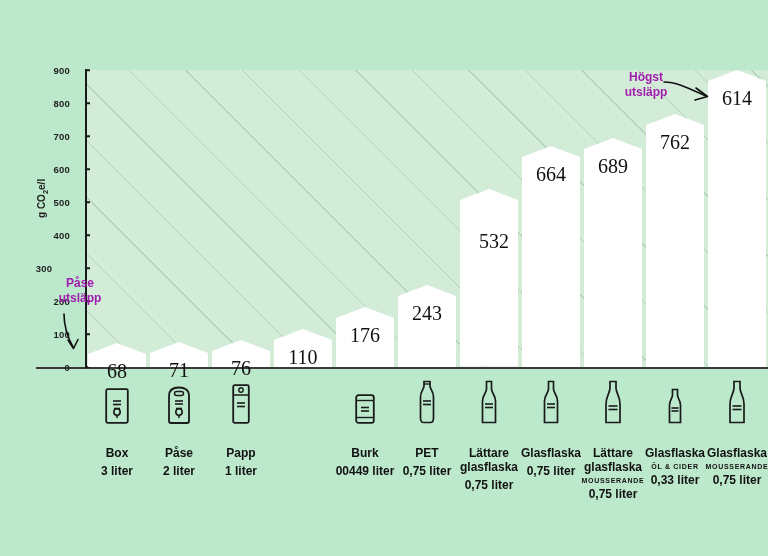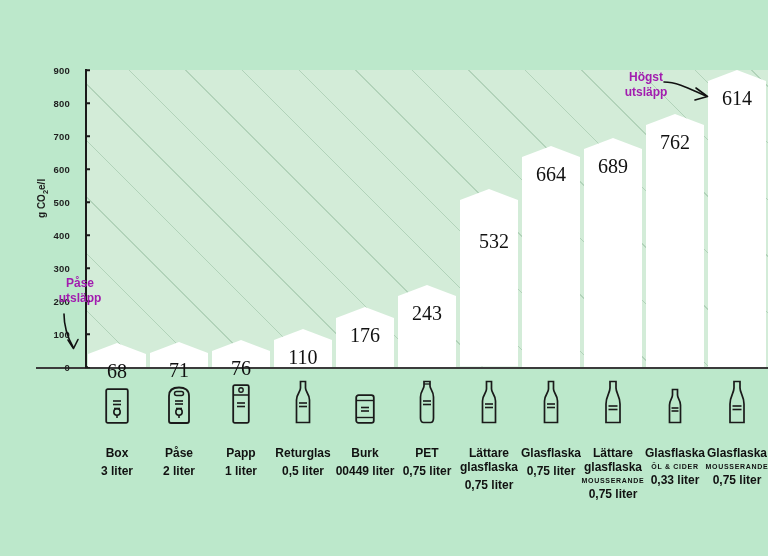--- a/index.html
+++ b/index.html
@@ -134,21 +134,21 @@
       <div class="ytick" style="top: 103px; left: 18px;">800</div>
       <div class="ytick-mark" style="top: 103px;"></div>
       <div class="ytick" style="top: 136px; left: 18px;">700</div>
       <div class="ytick-mark" style="top: 136px;"></div>
       <div class="ytick" style="top: 169px; left: 18px;">600</div>
       <div class="ytick-mark" style="top: 169px;"></div>
       <div class="ytick" style="top: 202px; left: 18px;">500</div>
       <div class="ytick-mark" style="top: 202px;"></div>
       <div class="ytick" style="top: 235px; left: 18px;">400</div>
       <div class="ytick-mark" style="top: 235px;"></div>
-      <div class="ytick" style="top: 268px; left: 18px;">300</div>
+      <div class="ytick" style="top: 268px; left: 18px; text-align: center;">300</div>
       <div class="ytick-mark" style="top: 268px;"></div>
       <div class="ytick" style="top: 301px; left: 18px;">200</div>
       <div class="ytick-mark" style="top: 301px;"></div>
       <div class="ytick" style="top: 334px; left: 18px;">100</div>
       <div class="ytick-mark" style="top: 334px;"></div>
       <div class="ytick" style="top: 367px; left: 18px;">0</div>
       <div class="ytick-mark" style="top: 367px;"></div>
     </div>
 
   <div class="ylabel">
@@ -274,31 +274,20 @@
             <rect x="1.2" y="1.2" width="15.6" height="37.6" rx="1.5" fill="none" stroke="#1a1a1a" stroke-width="1.8"></rect>
             <line x1="1.2" y1="11" x2="16.8" y2="11" stroke="#1a1a1a" stroke-width="1.5"></line>
             <circle cx="9" cy="6" r="2.2" fill="none" stroke="#1a1a1a" stroke-width="1.4"></circle>
             <line x1="5" y1="19" x2="13" y2="19" stroke="#1a1a1a" stroke-width="1.6"></line>
             <line x1="5" y1="22.5" x2="13" y2="22.5" stroke="#1a1a1a" stroke-width="1.6"></line>
           </svg>
         </div>
         <div class="cat-name" style="white-space: pre-line;">Papp</div>
         <div class="cat-vol">1 liter</div>
       </div>
-      <div class="cat" style="left: 270px; width: 66px;">
-        <div class="cat-icon">
-          <svg width="20" height="44" viewBox="0 0 20 44">
-            <path d="M7.5 1.5 L12.5 1.5 L12.5 8 C12.5 12 16.5 14 16.5 20 L16.5 42.5 L3.5 42.5 L3.5 20 C3.5 14 7.5 12 7.5 8 Z" fill="none" stroke="#1a1a1a" stroke-width="1.7"></path>
-            <line x1="6" y1="23" x2="14" y2="23" stroke="#1a1a1a" stroke-width="1.6"></line>
-            <line x1="6" y1="26.5" x2="14" y2="26.5" stroke="#1a1a1a" stroke-width="1.6"></line>
-          </svg>
-        </div>
-        <div class="cat-name" style="white-space: pre-line;">Returglas</div>
-        <div class="cat-vol">0,5 liter</div>
-      </div>
       <div class="cat" style="left: 332px; width: 66px;">
         <div class="cat-icon">
           <svg width="20" height="30" viewBox="0 0 20 30">
             <rect x="1.2" y="1.2" width="17.6" height="27.6" rx="2.4" fill="none" stroke="#1a1a1a" stroke-width="1.8"></rect>
             <line x1="1.2" y1="6.5" x2="18.8" y2="6.5" stroke="#1a1a1a" stroke-width="1.4"></line>
             <line x1="1.2" y1="23.5" x2="18.8" y2="23.5" stroke="#1a1a1a" stroke-width="1.4"></line>
             <line x1="6" y1="13.5" x2="14" y2="13.5" stroke="#1a1a1a" stroke-width="1.6"></line>
             <line x1="6" y1="17" x2="14" y2="17" stroke="#1a1a1a" stroke-width="1.6"></line>
           </svg>
         </div>

